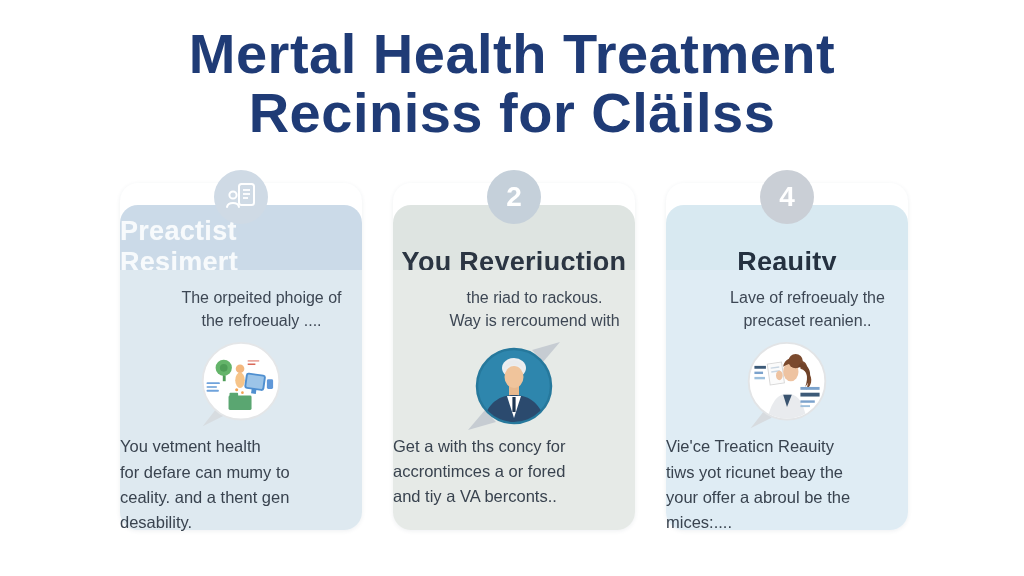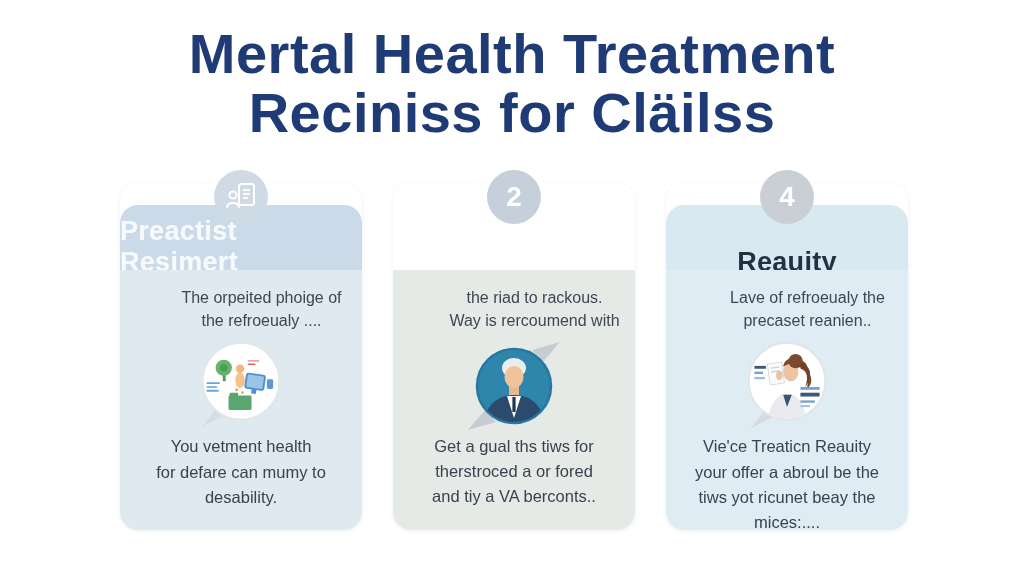--- a/index.html
+++ b/index.html
@@ -41,21 +41,21 @@
     color:#ffffff;font-weight:bold;font-size:28px;
   }
   .card-1 .badge{background:#cfdae5;}
   .card-2 .badge{background:#c5d0da;}
   .card-3 .badge{background:#cacfd6;}
   .card-intro{
     margin-top:16px;text-align:center;font-size:16px;line-height:23px;color:#3d4754;padding-left:41px;
   }
   .illust{display:block;margin:8px auto 0;}
   .card-foot{
-    margin-top:2px;text-align:center;font-size:16.5px;line-height:25px;color:#39434f;
+    margin-top:2px;font-size:16.5px;line-height:25px;color:#39434f;
   }
   .foot-lead{margin-bottom:1px;}
 </style>
 </head>
 <body>
 
 <div class="page">
 
   <div class="title">
     <div>Mertal Health Treatment</div>
@@ -100,29 +100,31 @@
           <rect x="75" y="41" width="6.5" height="10" rx="1.5" fill="#5f97d8"></rect>
           <rect x="36" y="55" width="9" height="5" rx="1" fill="#5aa671"></rect>
           <rect x="35" y="58" width="24" height="15" rx="1.5" fill="#5aa671"></rect>
           <rect x="12" y="44" width="14" height="2" rx="1" fill="#6fa3dc"></rect>
           <rect x="12" y="48" width="11" height="2" rx="1" fill="#8ab4e0"></rect>
           <rect x="12" y="52" width="13" height="2" rx="1" fill="#6fa3dc"></rect>
         </svg>
         <div class="card-foot">
           <div class="foot-lead">You vetment health</div>
           <div>for defare can mumy to</div>
+          <div>ceality. and a thent gen</div>
           <div>desability.</div>
         </div>
       </div>
     </section>
 
     <section class="card card-2">
       <div class="badge">
         <span>2</span>
       </div>
+      <h2 class="card-head">You Reyeriuction</h2>
       <div class="card-body">
         <div class="card-intro">
           <div>the riad to rackous.</div>
           <div>Way is rercoumend with</div>
         </div>
         <svg class="illust" width="104" height="92" viewBox="0 0 104 92">
           <polygon points="70,10 98,2 81,22" fill="#c6ccd2"></polygon>
           <polygon points="34,82 6,90 23,70" fill="#c6ccd2"></polygon>
           <defs>
             <clipPath id="c2clip">
@@ -135,22 +137,22 @@
             <rect x="47" y="46" width="10" height="10" fill="#e8b98e"></rect>
             <ellipse cx="52" cy="37" rx="9.5" ry="11" fill="#f0c49b"></ellipse>
             <path d="M41,34 C41,24 48,20 52,20 C56,20 63,24 63,34 C63,28 59,25 52,25 C45,25 41,28 41,34 Z" fill="#e9ebed"></path>
             <path d="M18,92 C23,62 38,55 52,55 C66,55 81,62 86,92 Z" fill="#2b4a6e"></path>
             <polygon points="45,56 59,56 52,78" fill="#ffffff"></polygon>
             <rect x="50.4" y="57" width="3.2" height="15" fill="#1e3552"></rect>
           </g>
         </svg>
         <div class="card-foot">
           <div class="foot-lead"></div>
-          <div>Get a gual ths tiws for</div>
-          <div>therstroced a or fored</div>
+          <div>Get a with ths concy for</div>
+          <div>accrontimces a or fored</div>
           <div>and tiy a VA berconts..</div>
         </div>
       </div>
     </section>
 
     <section class="card card-3">
       <div class="badge">
         <span>4</span>
       </div>
       <h2 class="card-head">Reauity</h2>
@@ -184,21 +186,21 @@
             <circle cx="57" cy="22" r="7.5" fill="#7b4a2e"></circle>
             <path d="M62,24 C74,26 75,40 67,49 C71,39 69,29 59,28 Z" fill="#6f4229"></path>
             <rect x="62" y="49" width="20" height="3" fill="#7ba2cc"></rect>
             <rect x="62" y="55" width="20" height="4" fill="#3c5a78"></rect>
             <rect x="62" y="63" width="15" height="2.5" fill="#7ba2cc"></rect>
             <rect x="62" y="68" width="10" height="2" fill="#9ec0dd"></rect>
           </g>
         </svg>
         <div class="card-foot">
           <div class="foot-lead">Vie'ce Treaticn Reauity</div>
+          <div>tiws yot ricunet beay the</div>
           <div>your offer a abroul be the</div>
-          <div>tiws yot ricunet beay the</div>
           <div>mices:....</div>
         </div>
       </div>
     </section>
 
   </div>
 </div>
 
 </body></html>

